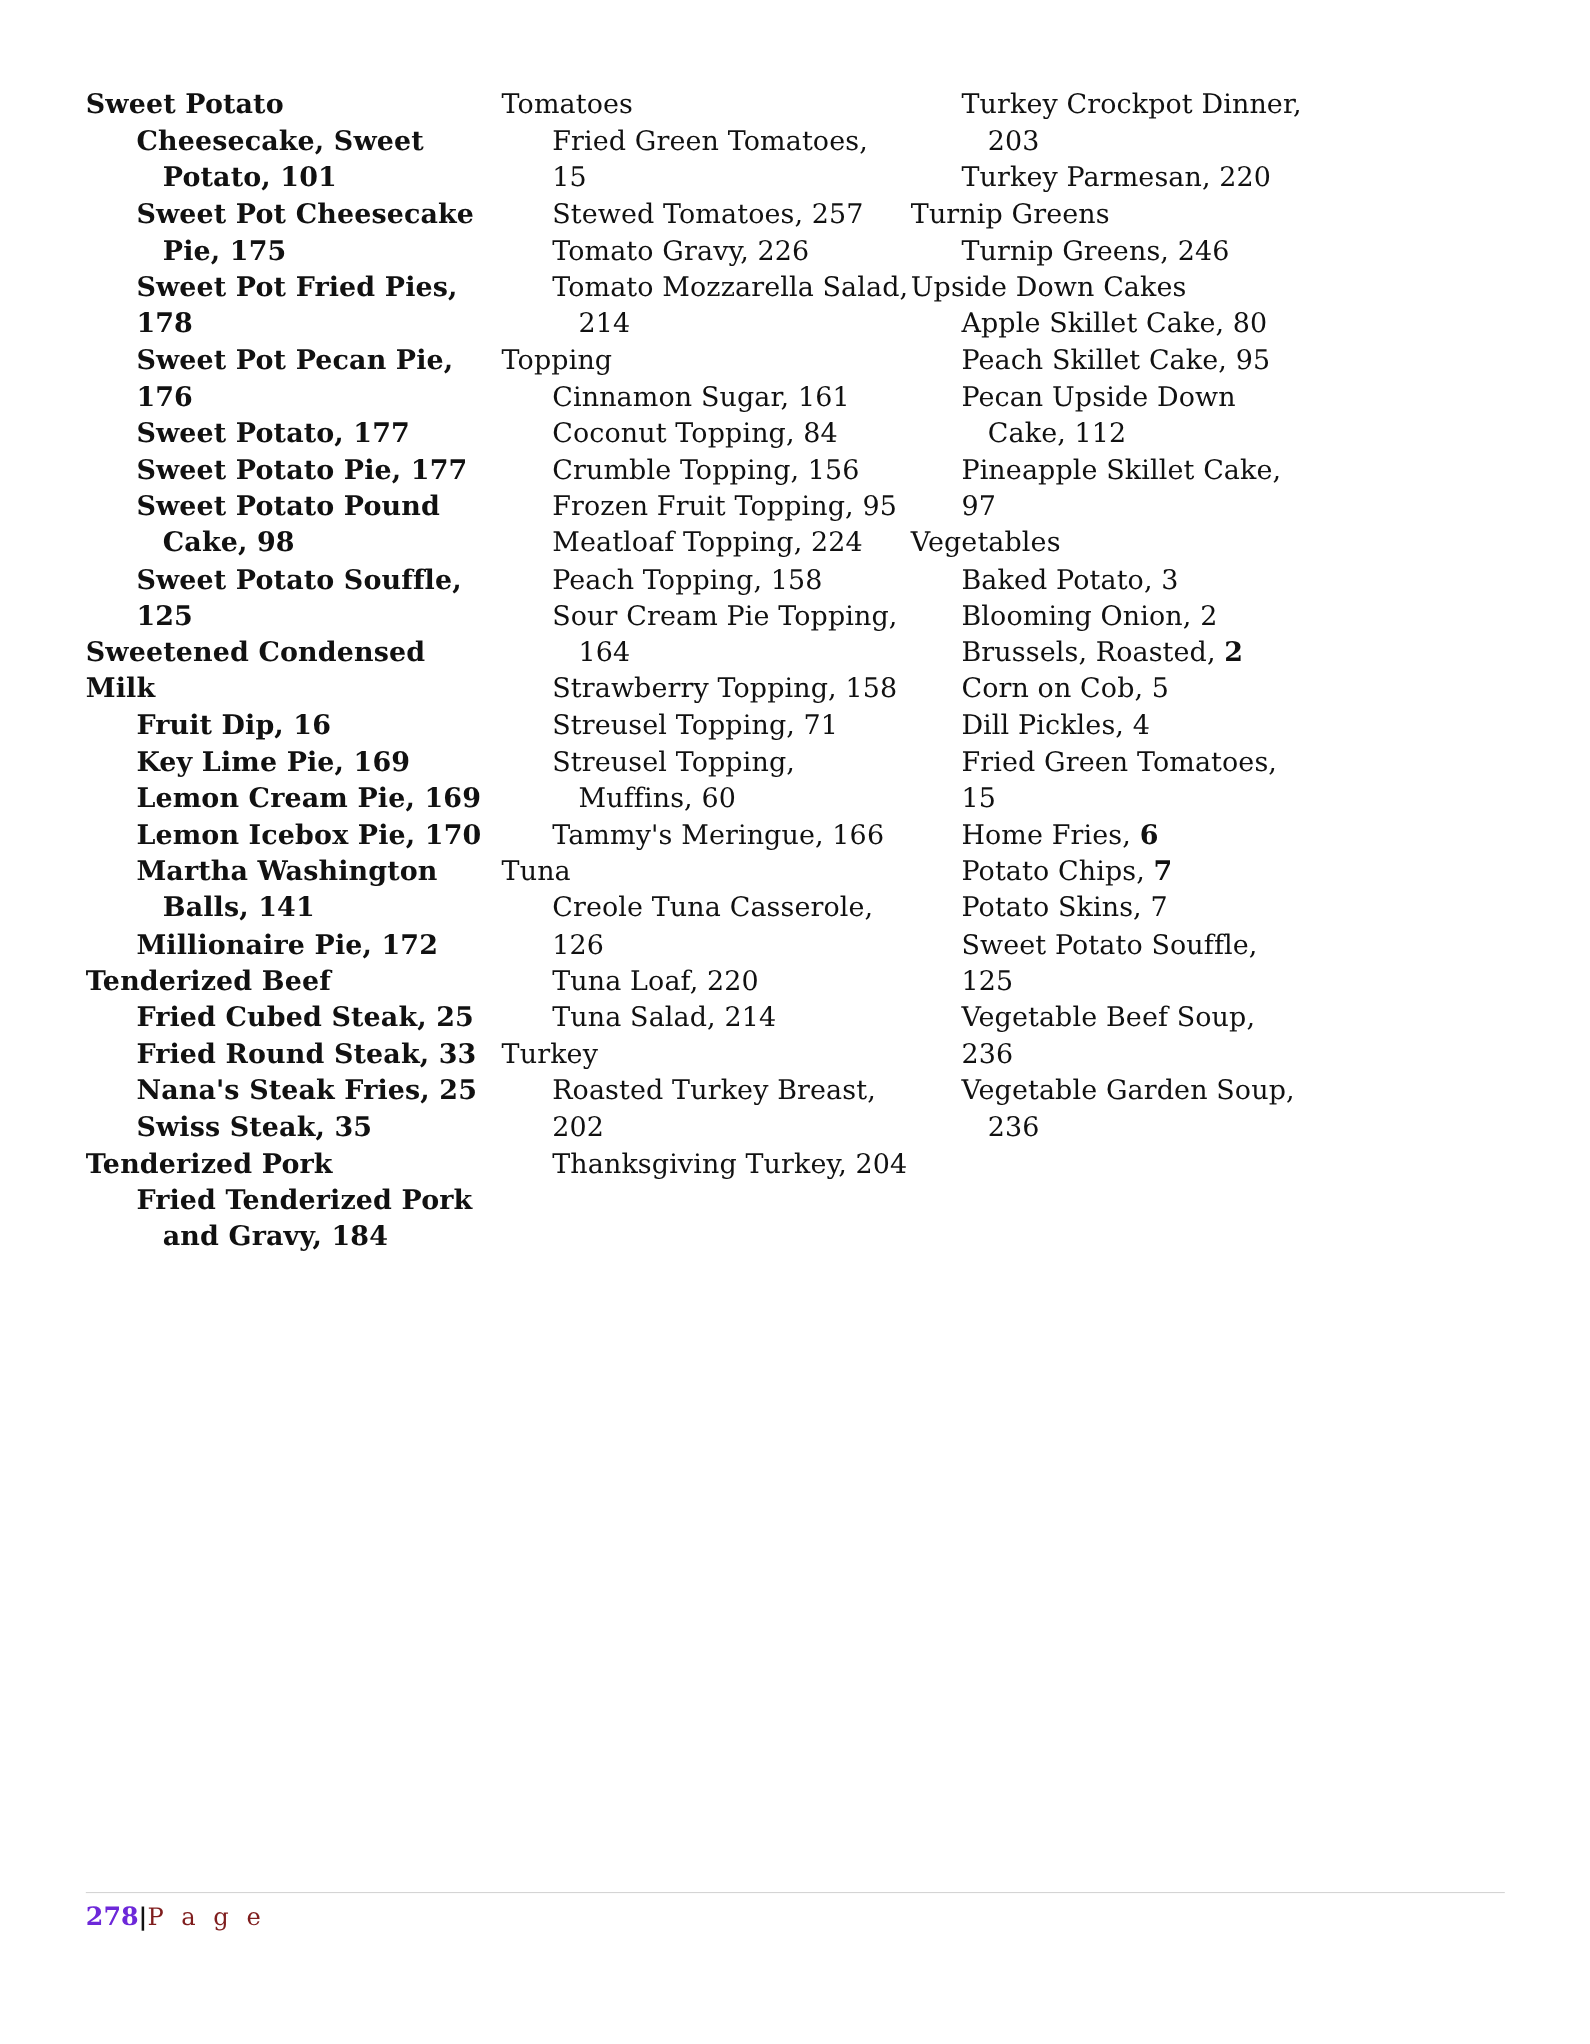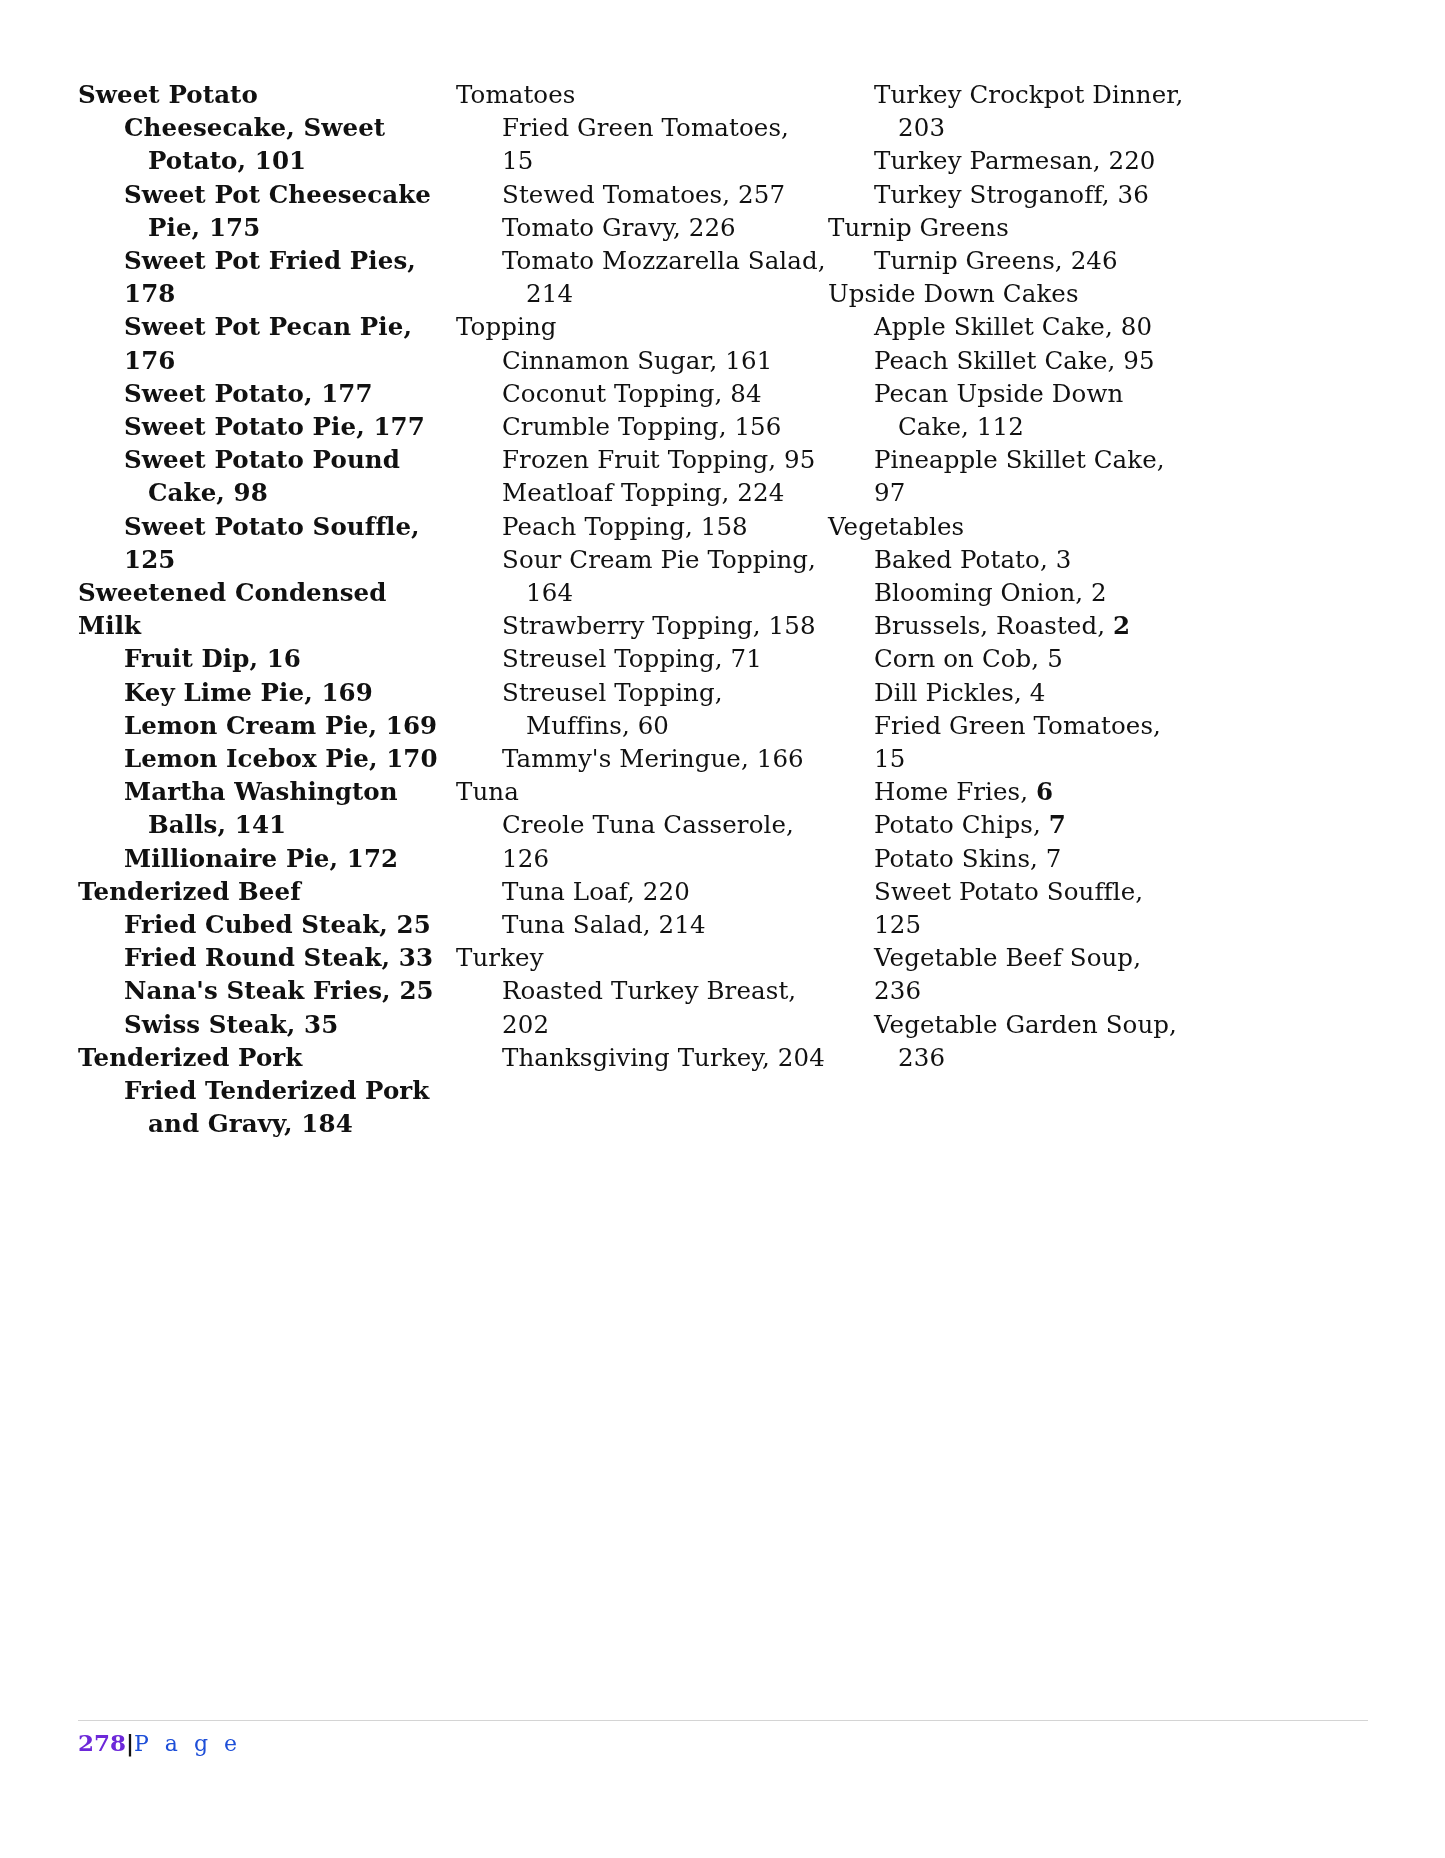--- a/index.html
+++ b/index.html
@@ -88,21 +88,21 @@
     color: #6d28d9;
     font-weight: 700;
     font-size: 23px;
     letter-spacing: 0px;
   }
   .footer-sep {
     color: #111111;
     font-weight: 700;
   }
   .footer-word {
-    color: #1d4ed8;
+    color: #7f1d1d;
     letter-spacing: 4.5px;
     font-size: 22px;
   }
 </style>
 </head>
 <body>
 
 <div class="page">
 
   <div class="index-body">
@@ -153,21 +153,20 @@
         <div class="entry level-1">Creole Tuna Casserole, 126</div>
         <div class="entry level-1">Tuna Loaf, 220</div>
         <div class="entry level-1">Tuna Salad, 214</div>
         <div class="entry level-0">Turkey</div>
         <div class="entry level-1">Roasted Turkey Breast, 202</div>
         <div class="entry level-1">Thanksgiving Turkey, 204</div>
       </div>
     <div class="index-column col-3">
         <div class="entry level-1 wrap">Turkey Crockpot Dinner, 203</div>
         <div class="entry level-1">Turkey Parmesan, 220</div>
-        <div class="entry level-1">Turkey Stroganoff, 36</div>
         <div class="entry level-0">Turnip Greens</div>
         <div class="entry level-1">Turnip Greens, 246</div>
         <div class="entry level-0">Upside Down Cakes</div>
         <div class="entry level-1">Apple Skillet Cake, 80</div>
         <div class="entry level-1">Peach Skillet Cake, 95</div>
         <div class="entry level-1 wrap">Pecan Upside Down Cake, 112</div>
         <div class="entry level-1">Pineapple Skillet Cake, 97</div>
         <div class="entry level-0">Vegetables</div>
         <div class="entry level-1">Baked Potato, 3</div>
         <div class="entry level-1">Blooming Onion, 2</div>

